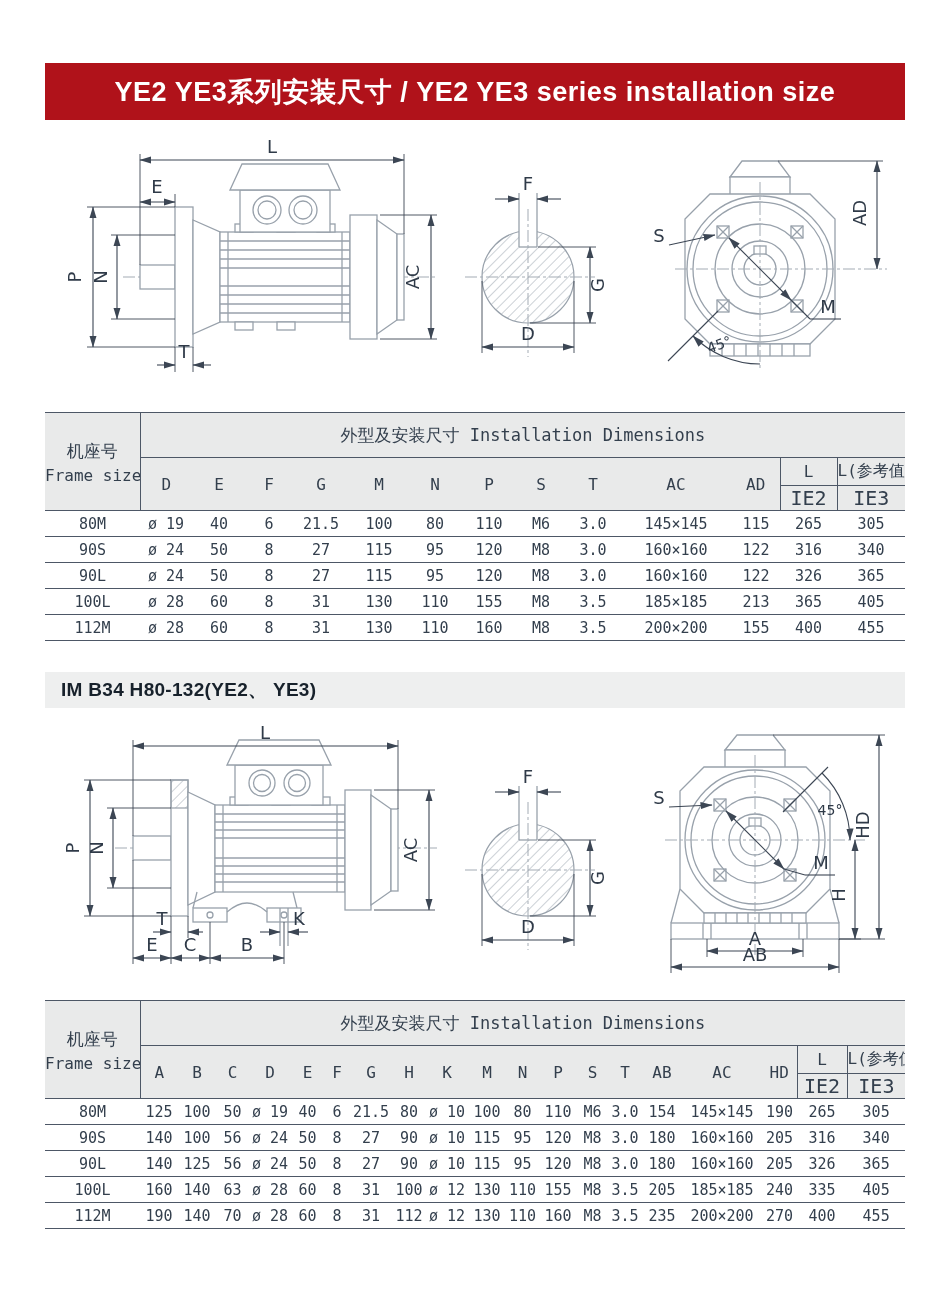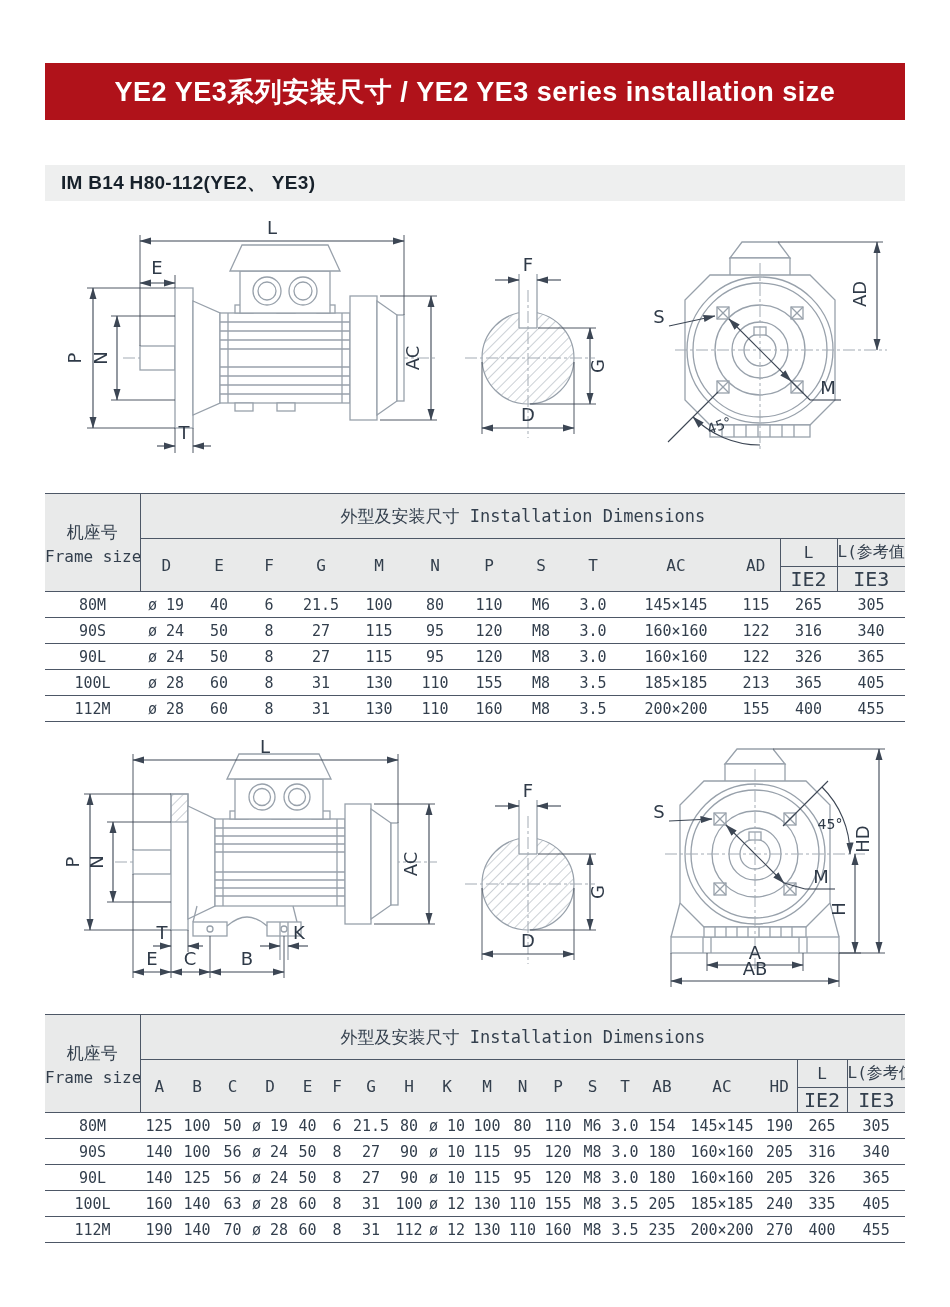--- a/index.html
+++ b/index.html
@@ -59,23 +59,20 @@
     </pattern>
   </defs>
 </svg>
 
 <div class="content">
 
   <div class="banner">
     <h1>YE2 YE3系列安装尺寸 / YE2 YE3 series installation size</h1>
   </div>
 
-  <div class="section-bar">
-    <span class="bar-label">IM B14 H80-112(YE2、 YE3)</span>
-  </div>
 
   <div class="drawings">
 
     <svg viewBox="0 0 400 250" width="400" height="250">
       <line class="cl" x1="78" y1="145" x2="392" y2="145"></line>
       <rect class="gf" x="95" y="133" width="35" height="24"></rect>
       <rect class="gf" x="130" y="75" width="18" height="140"></rect>
       <polygon class="gf" points="148,88 175,100 175,190 148,202"></polygon>
       <rect class="gf" x="175" y="100" width="130" height="90"></rect>
       <g class="g">
@@ -337,20 +334,23 @@
           <td>M8</td>
           <td>3.5</td>
           <td>200×200</td>
           <td>155</td>
           <td>400</td>
           <td>455</td>
         </tr>
       </tbody>
   </table>
 
+  <div class="section-bar second">
+    <span class="bar-label">IM B34 H80-132(YE2、 YE3)</span>
+  </div>
 
   <div class="drawings">
 
     <svg viewBox="0 0 400 265" width="400" height="265">
       <line class="cl" x1="70" y1="128" x2="392" y2="128"></line>
       <rect class="gf" x="88" y="116" width="38" height="24"></rect>
       <rect class="gf" x="126" y="60" width="17" height="136"></rect>
       <rect class="gh" x="126" y="60" width="17" height="28"></rect>
       <polygon class="gf" points="143,72 170,85 170,172 143,185"></polygon>
       <rect class="gf" x="170" y="85" width="130" height="87"></rect>

